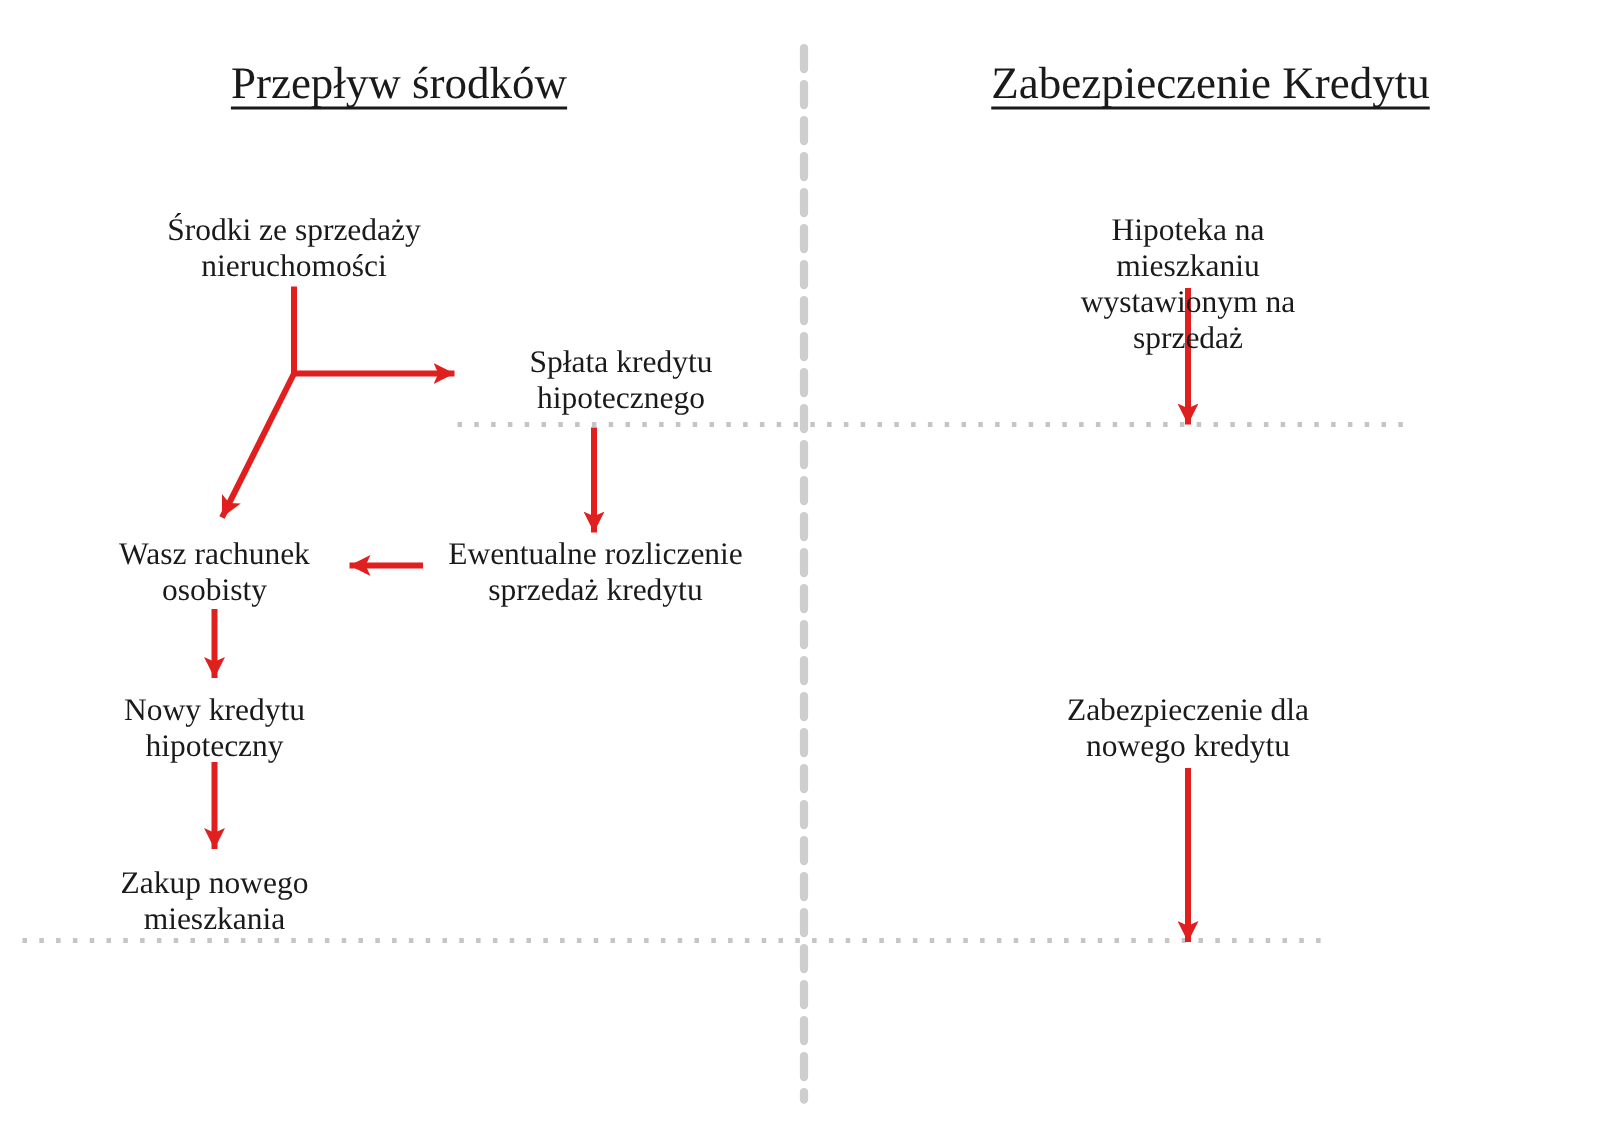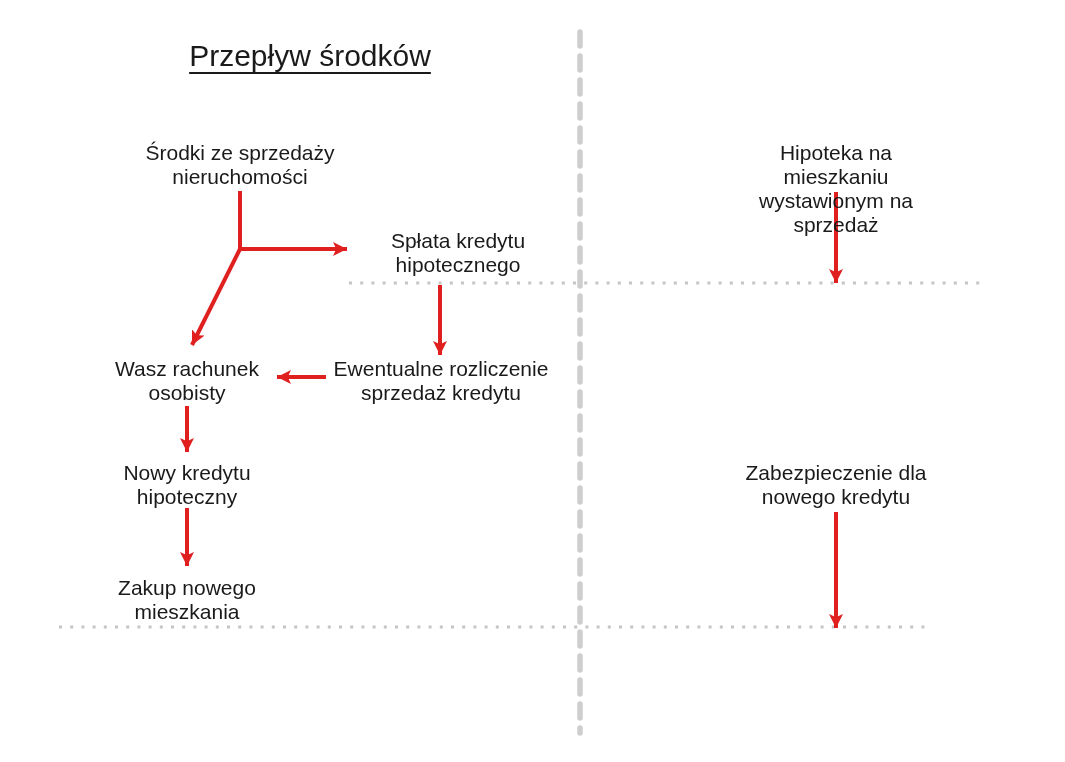--- a/index.html
+++ b/index.html
@@ -7,24 +7,23 @@
     --divider:#cecece;
     --dots:#c5c5c5;
     --text:#1a1a1a;
     --bg:#ffffff;
   }
   html,body{margin:0;padding:0;background:var(--bg);}
   .stage{
     position:relative;
     width:975px;height:762px;
     background:var(--bg);
-    font-family:Liberation Sans, sans-serif;
+    font-family:Liberation Serif, serif;
     color:var(--text);
     overflow:hidden;
-    margin-left:44px;
   }
   .layer{position:absolute;left:0;top:0;width:1065px;height:762px;}
   .txt{
     position:absolute;
     transform:translateX(-50%);
     text-align:center;
     white-space:pre-line;
     font-size:21px;
     line-height:24px;
     color:var(--text);
@@ -85,20 +84,21 @@
     <line x1="143" y1="406" x2="143" y2="452" style="stroke:var(--arrow);" stroke-width="4" marker-end="url(#arrowhead)"></line>
 
     <line x1="143" y1="508" x2="143" y2="566" style="stroke:var(--arrow);" stroke-width="4" marker-end="url(#arrowhead)"></line>
 
     <line x1="792" y1="192" x2="792" y2="283" style="stroke:var(--arrow);" stroke-width="4" marker-end="url(#arrowhead)"></line>
 
     <line x1="792" y1="512" x2="792" y2="628" style="stroke:var(--arrow);" stroke-width="4" marker-end="url(#arrowhead)"></line>
   </svg>
 
   <div class="title" id="title-left">Przepływ środków</div>
+  <div class="title" id="title-right">Zabezpieczenie Kredytu</div>
 
   <div class="txt" id="n-srodki">Środki ze sprzedaży
 nieruchomości</div>
   <div class="txt" id="n-splata">Spłata kredytu
 hipotecznego</div>
   <div class="txt" id="n-wasz">Wasz rachunek
 osobisty</div>
   <div class="txt" id="n-ewentualne">Ewentualne rozliczenie
 sprzedaż kredytu</div>
   <div class="txt" id="n-nowy">Nowy kredytu

